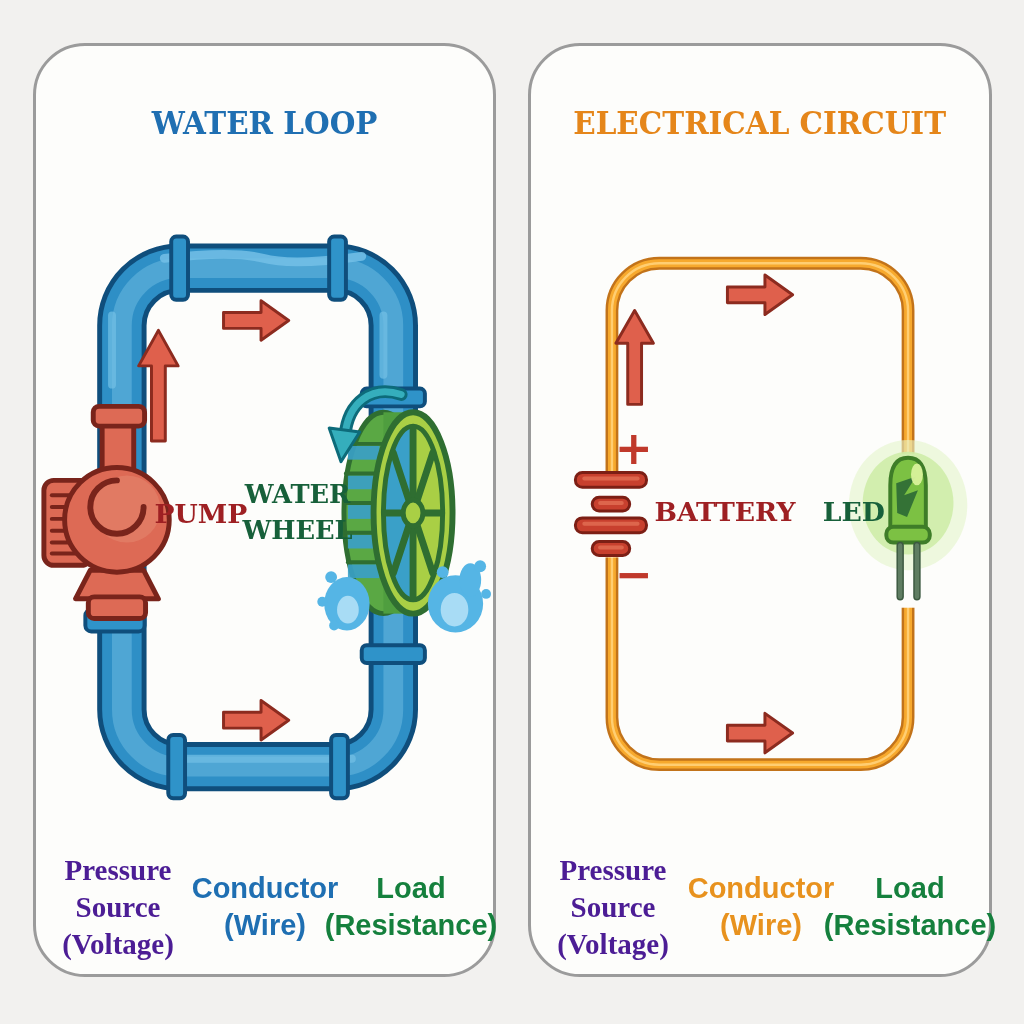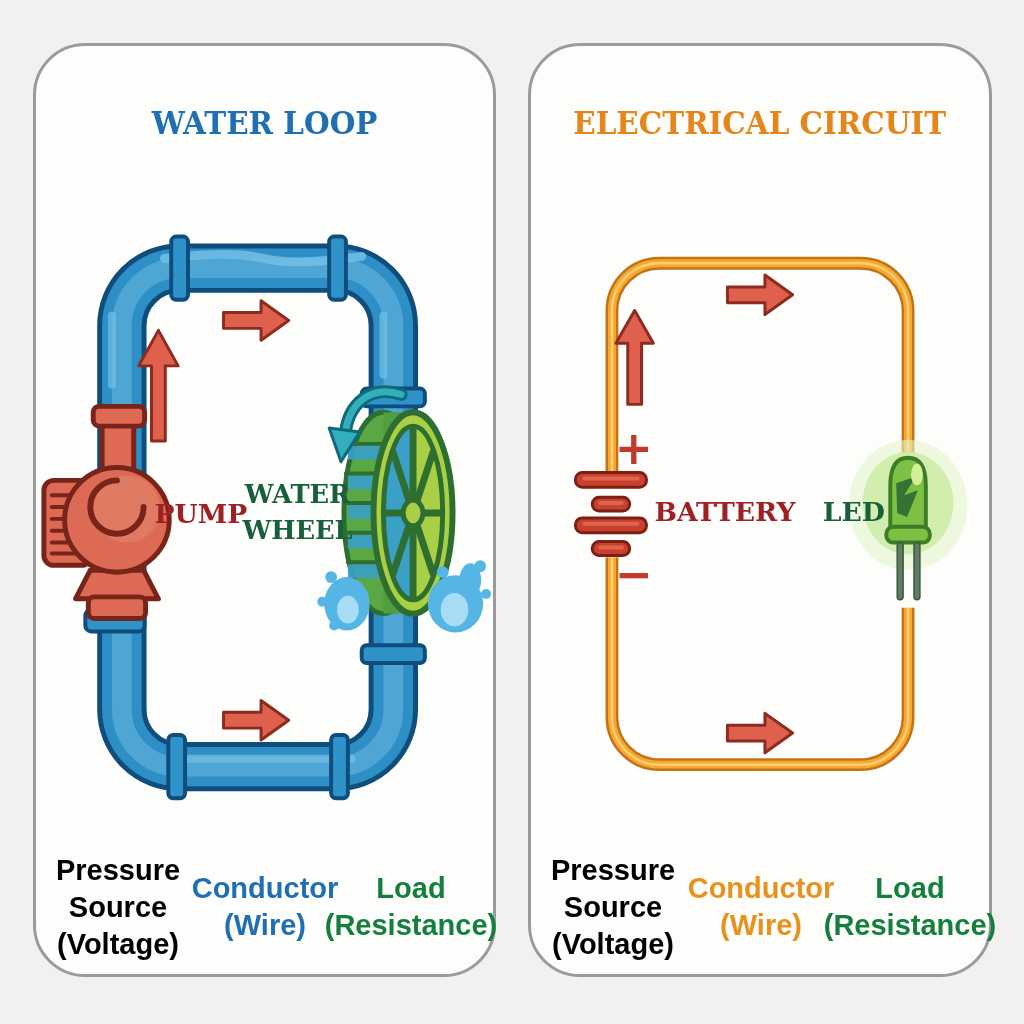--- a/index.html
+++ b/index.html
@@ -34,21 +34,21 @@
   .legend-col{
     position:absolute;
     transform:translateX(-50%);
     text-align:center;
     font-weight:bold;
     font-size:29px;
     line-height:37px;
     white-space:nowrap;
   }
   .legend-col .lg-line{display:block;}
-  .lg-red{color:#000000;}
+  .lg-red{color:#4c1d95;font-family:Liberation Serif, serif;}
   .lg-blue{color:#1f6fb2;}
   .lg-orange{color:#e8921e;}
   .lg-green{color:#15803d;}
   svg text.comp-label{
     font-family:"DejaVu Serif", serif;
     font-weight:bold;
   }
 </style>
 </head>
 <body>

